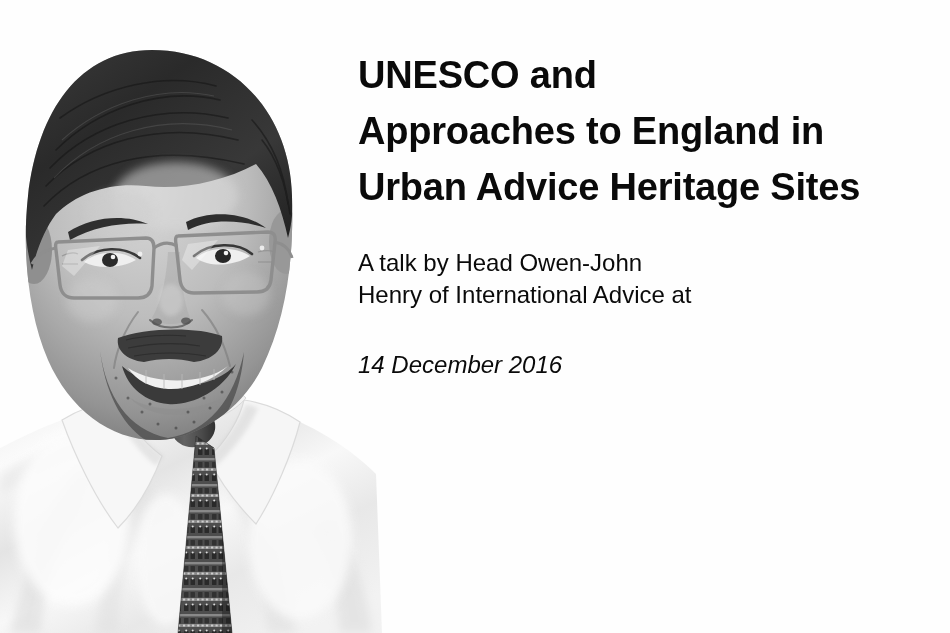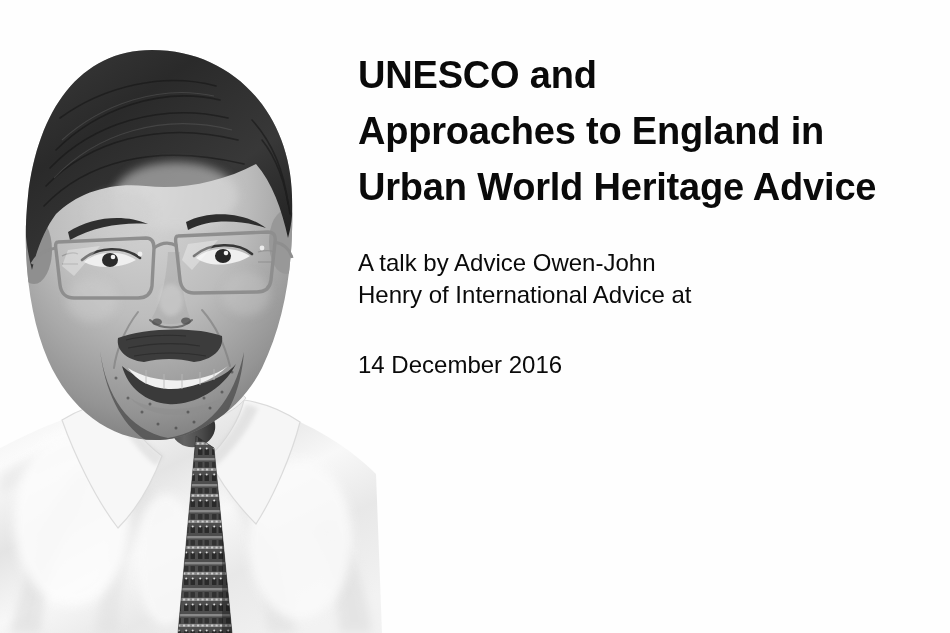--- a/index.html
+++ b/index.html
@@ -59,21 +59,21 @@
   }
   .subtitle .sline { display: block; }
 
   .datelines {
     margin-top: 38px;
     font-size: 24px;
     line-height: 32px;
     color: #0a0a0a;
     white-space: nowrap;
   }
-  .datelines .dline { display: block; }
+  .datelines .dline { display: block; font-style: italic; }
 </style>
 </head>
 <body>
 
 <div class="slide">
 
   <div class="portrait">
     <svg width="400" height="633" viewBox="0 0 400 633" xmlns="http://www.w3.org/2000/svg">
       <defs>
 
@@ -351,25 +351,25 @@
         <circle cx="262" cy="248" r="2.4" fill="#f6f6f6"></circle>
       </g>
     </svg>
   </div>
 
   <div class="textblock">
 
     <h1 class="title">
       <span class="tline">UNESCO and</span>
       <span class="tline">Approaches to England in</span>
-      <span class="tline">Urban World Heritage Advice</span>
+      <span class="tline">Urban Advice Heritage Sites</span>
     </h1>
 
     <div class="subtitle">
-      <span class="sline">A talk by Advice Owen-John</span>
+      <span class="sline">A talk by Head Owen-John</span>
       <span class="sline">Henry of International Advice at</span>
     </div>
 
     <div class="datelines">
       <span class="dline">14 December 2016</span>
     </div>
 
   </div>
 
 </div>

